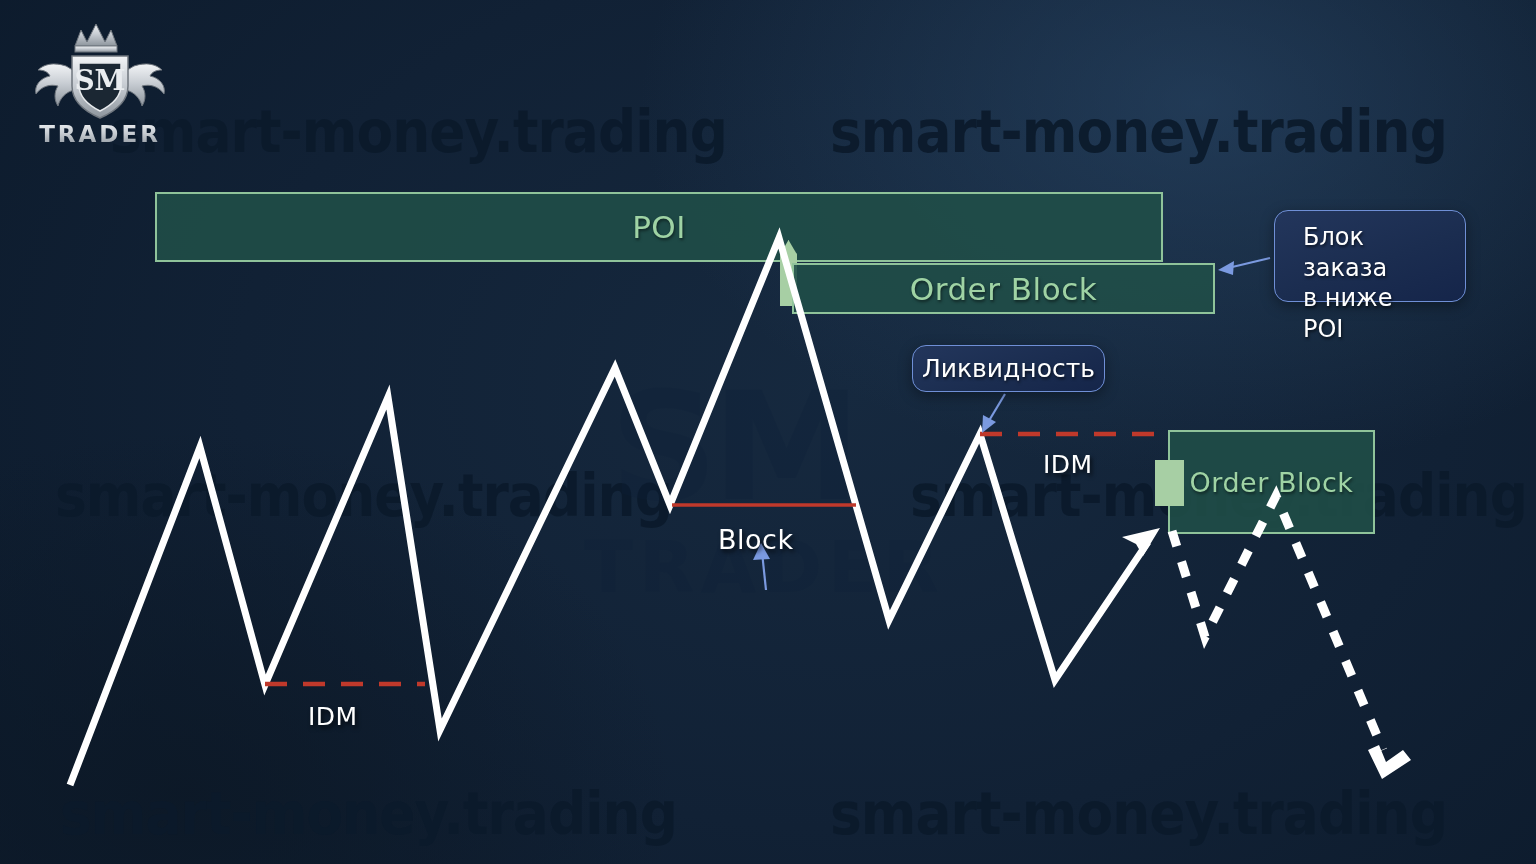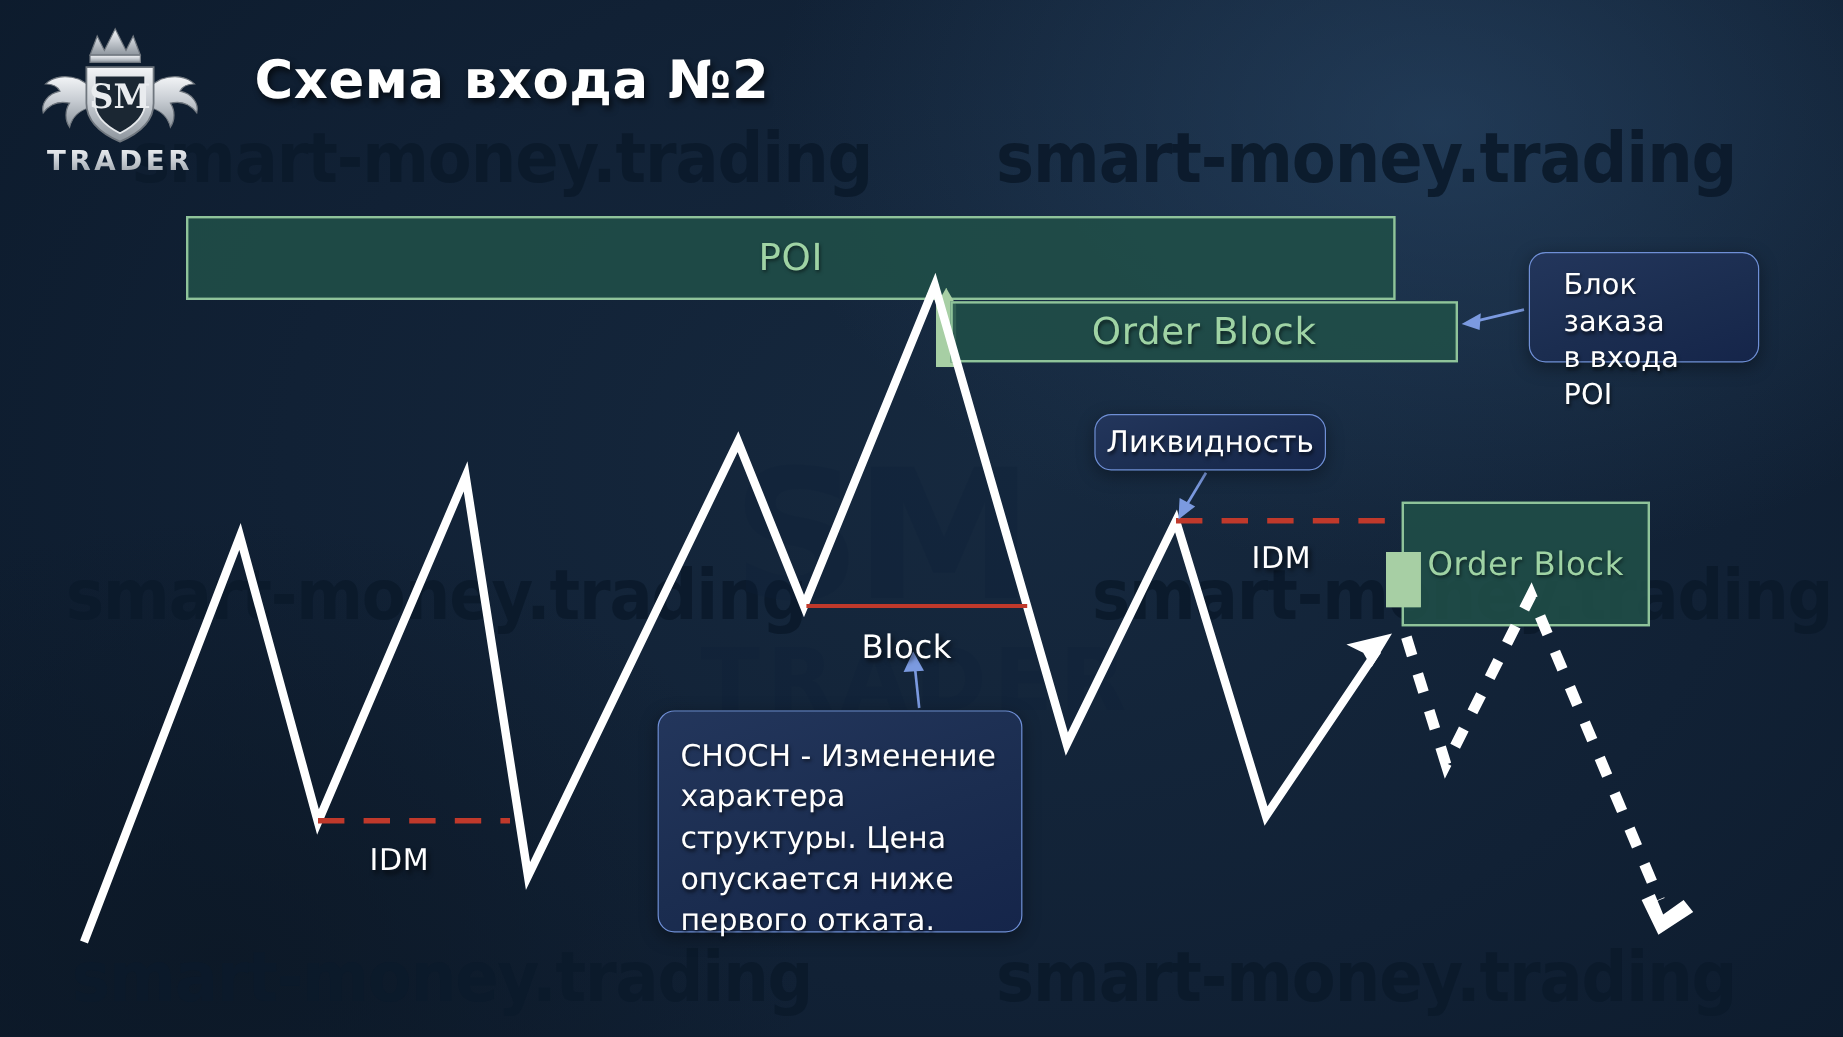--- a/index.html
+++ b/index.html
@@ -38,21 +38,21 @@
   #logo{position:absolute;left:26px;top:14px;width:148px;height:132px;}
   #title{
     position:absolute;left:212px;top:42px;color:#fff;
     font-family:"DejaVu Sans",sans-serif;font-weight:bold;font-size:44px;
     letter-spacing:.5px;text-shadow:2px 3px 5px rgba(0,0,0,.65);
   }
   
   .zone{
     position:absolute;box-sizing:border-box;
     background:rgba(32,78,72,.88);border:2px solid #8fc39a;
-    display:flex;align-items:center;justify-content:center;
+    display:flex;align-items:center;justify-content:center;margin-top:12px;
   }
   .zone-label{
     color:#9fd3a4;font-family:"DejaVu Sans",sans-serif;font-size:31px;
     letter-spacing:.5px;text-shadow:1px 2px 3px rgba(0,0,0,.5);
   }
   #poi-zone{left:155px;top:180px;width:1008px;height:70px;}
   #ob-zone-1{left:792px;top:251px;width:423px;height:51px;}
   #ob-zone-2{left:1168px;top:418px;width:207px;height:104px;}
   #ob-zone-2 .zone-label{font-size:27px;}
   .candle{position:absolute;background:#a7cfa4;border:1px solid #a7cfa4;}
@@ -118,21 +118,20 @@
     <path d="M40 52 C28 48 18 50 12 56 C18 56 22 58 24 62 C14 64 8 72 10 80 C16 72 24 70 32 72 C28 78 28 86 32 92 C34 84 40 78 48 76 L50 58 Z" fill="url(#silver)" stroke="#6f767e" stroke-width="1"></path>
 
     <path d="M108 52 C120 48 130 50 136 56 C130 56 126 58 124 62 C134 64 140 72 138 80 C132 72 124 70 116 72 C120 78 120 86 116 92 C114 84 108 78 100 76 L98 58 Z" fill="url(#silver)" stroke="#6f767e" stroke-width="1"></path>
 
     <path d="M46 42 H102 V72 C102 88 88 98 74 104 C60 98 46 88 46 72 Z" fill="url(#silver)" stroke="#6f767e" stroke-width="1.5"></path>
     <path d="M53 49 H95 V71 C95 84 84 92 74 97 C64 92 53 84 53 71 Z" fill="#1b2733" stroke="#e6e9ec" stroke-width="1.5"></path>
     <text x="74" y="76" font-family="DejaVu Serif, serif" font-size="28" font-weight="bold" fill="#e9ecef" text-anchor="middle">SM</text>
     <text x="74" y="128" font-family="DejaVu Sans, sans-serif" font-size="23" font-weight="bold" fill="url(#silver)" letter-spacing="3" text-anchor="middle">TRADER</text>
   </svg>
 
-  <div id="title">Схема входа №2</div>
 
   <div class="zone" id="poi-zone">
     <span class="zone-label">POI</span>
   </div>
   <div class="candle" id="candle-1"></div>
   <div class="zone" id="ob-zone-1">
     <span class="zone-label">Order Block</span>
   </div>
   <div class="zone" id="ob-zone-2">
     <span class="zone-label">Order Block</span>
@@ -163,24 +162,21 @@
     <line x1="766" y1="590" x2="762" y2="552" stroke="#7b9ae0" stroke-width="2.2"></line>
     <path d="M761 543 L753 560 L770 559 Z" fill="#7b9ae0"></path>
   </svg>
 
   <div class="chart-label" id="idm-label-1">IDM</div>
   <div class="chart-label" id="idm-label-2">IDM</div>
   <div class="chart-label" id="choch-label">Block</div>
 
   <div class="callout" id="callout-ob">
     <div>Блок заказа</div>
-    <div>в входа POI</div>
+    <div>в ниже POI</div>
   </div>
 
   <div class="callout" id="callout-liq">
     <span>Ликвидность</span>
   </div>
 
-  <div class="callout" id="callout-choch">
-    <span>CHOCH - Изменение характера структуры. Цена опускается ниже первого отката.</span>
-  </div>
 
 </div>
 
 </body></html>

